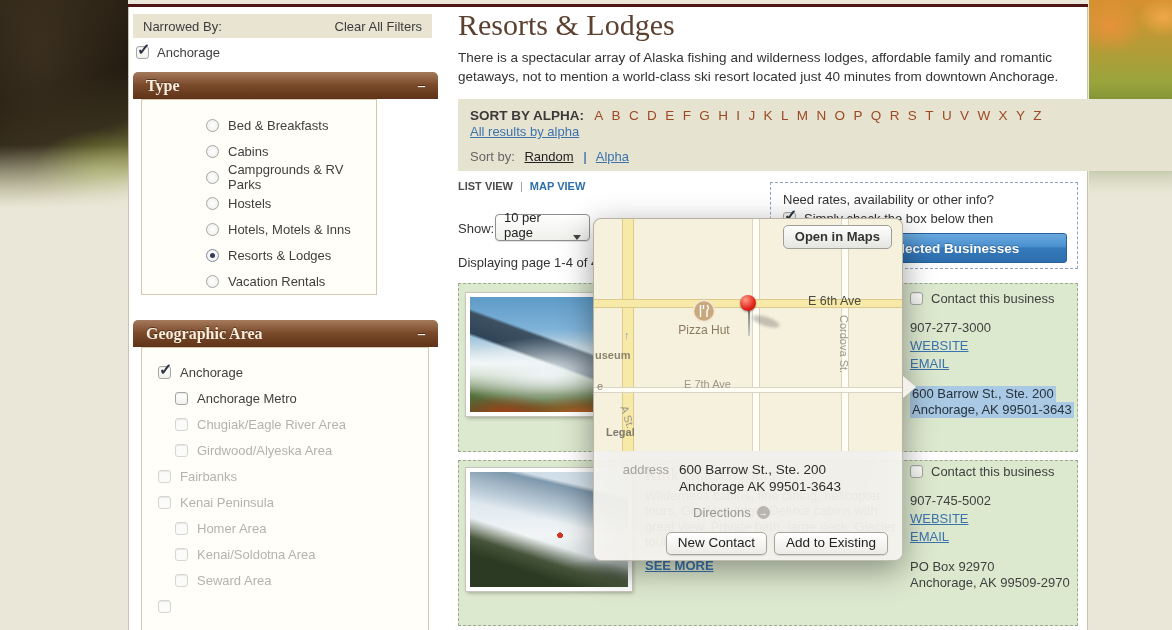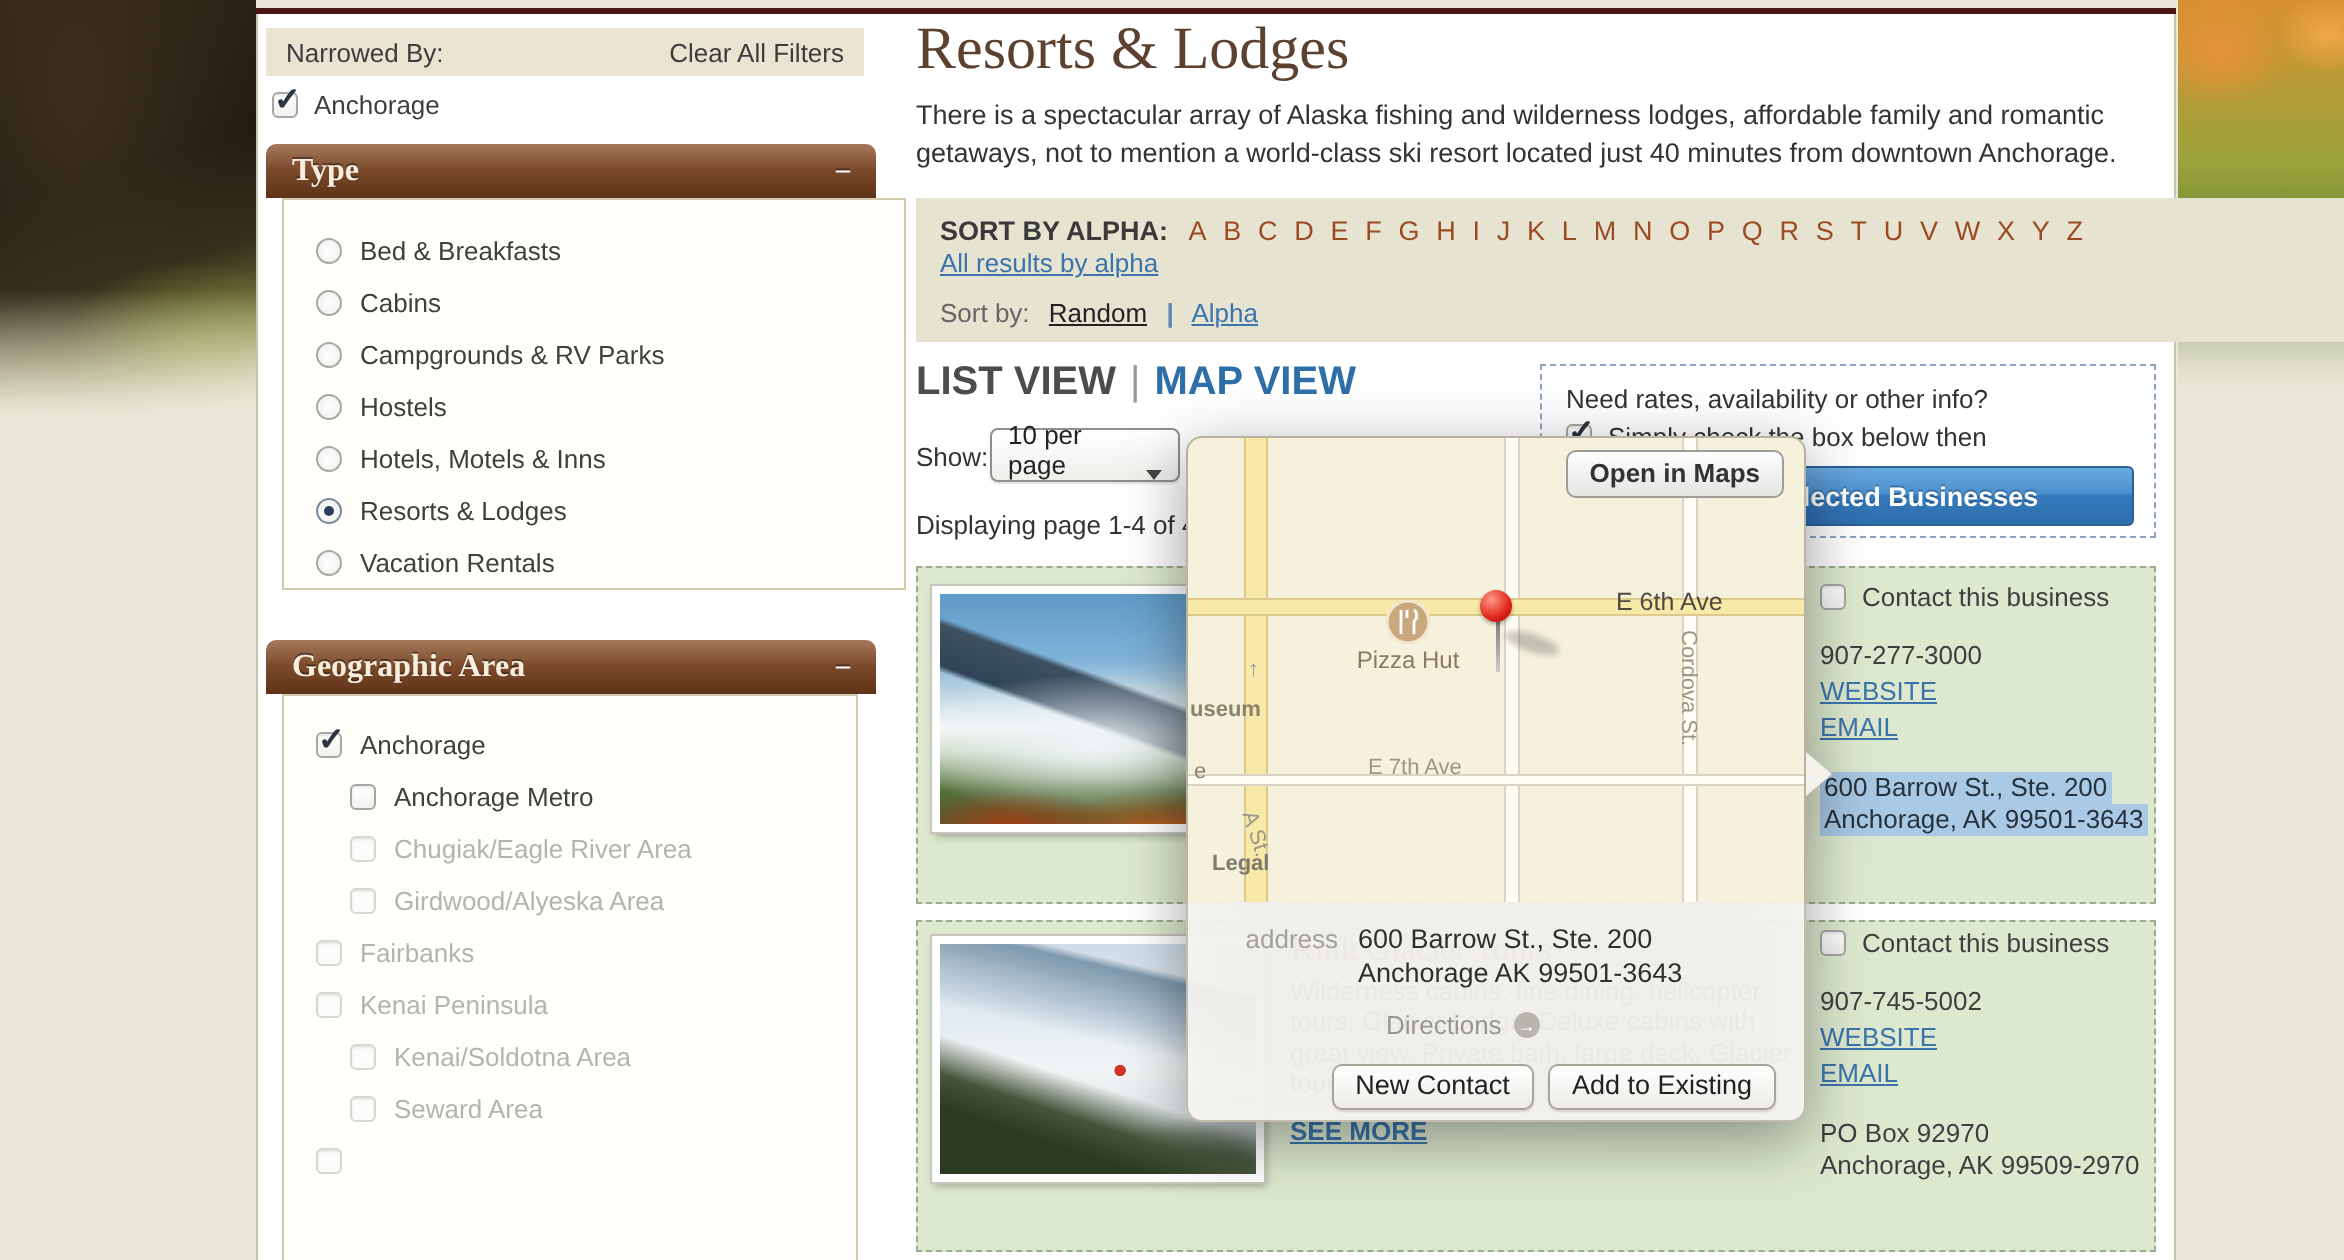--- a/index.html
+++ b/index.html
@@ -41,21 +41,21 @@
     font-size:13px; color:#3f3f3f; }
   .side-hdr { width:305px; height:27px; border-radius:5px 5px 0 0;
     background:linear-gradient(#a57a5c, #7b4a2b 48%, #5f3318);
     color:#f7eedd; font-family:"Liberation Serif",serif; font-weight:bold; font-size:16px;
     display:flex; align-items:center; justify-content:space-between; padding:0 13px;
     text-shadow:0 -1px 0 rgba(0,0,0,.4); }
   .hdr-type { left:133px; top:72px; }
   .hdr-geo  { left:133px; top:320px; }
   .minus { font-size:14px; font-weight:bold; color:#fff; cursor:pointer; }
   .side-body { background:#fffef8; border:1px solid #d2c9ae; }
-  .body-type { left:141px; top:99px;  width:312px; height:196px; padding-top:12px; }
+  .body-type { left:141px; top:99px;  width:236px; height:196px; padding-top:12px;padding-left:48px; }
   .body-geo  { left:141px; top:347px; width:288px; height:300px; padding-top:11px; }
   .opt-row, .chk-row { display:flex; align-items:center; gap:9px; height:26px;
     padding-left:16px; font-size:13px; color:#3f3f3f; cursor:pointer; }
   .chk-row.ind { padding-left:33px; }
   .chk-row.dim { color:#b3b3b0; cursor:default; }
 
   .checkbox { width:13px; height:13px; flex:none; position:relative; border-radius:3px;
     background:linear-gradient(#fff,#f1f1ef); border:1px solid #a6a6a2;
     box-shadow:inset 0 1px 1px rgba(0,0,0,.08); }
   .dim .checkbox { border-color:#d6d6d2; background:#fbfbf9; }
@@ -73,21 +73,21 @@
   .sort-box { left:458px; top:99px; width:749px; height:72px; background:#e7e3d1;
     padding:9px 12px; font-size:13px; color:#3a3a3a; }
   .sort-line1 { display:flex; align-items:baseline; flex-wrap:nowrap; }
   .sort-label { font-weight:bold; font-size:13.5px; margin-right:6px; white-space:nowrap; }
   .alpha-letter { color:#9c4a24; margin:0 4.2px; font-size:13.5px; cursor:pointer; text-decoration:none; }
   .blue-link { color:#3b74ad; text-decoration:underline; cursor:pointer; }
   .sort-line2 { margin-top:1px; font-size:13px; }
   .sort-line3 { margin-top:10px; color:#666; }
   .sort-random { color:#222; text-decoration:underline; margin-left:6px; cursor:pointer; }
   .sort-sep { color:#5a85b5; margin:0 6px; font-weight:bold; }
-  .views { left:458px; top:180px; font-size:20px; font-weight:bold; color:#4c4c4c; }
+  .views { left:458px; top:180px; font-size:11px; font-weight:bold; color:#4c4c4c; }
   .views .sep { color:#999; margin:0 7px; font-weight:normal; }
   .view-map { color:#2f6fa8; cursor:pointer; }
 
   .contact-panel { left:770px; top:182px; width:308px; height:87px;
     border:1px dashed #8ca3c4; padding:9px 12px; font-size:13px; color:#333; background:#fff; }
   .cp-line2 { margin-top:4px; display:flex; align-items:center; gap:8px; }
   .cp-btn { margin-top:7px; width:284px; height:30px; border-radius:3px; border:1px solid #28619c;
     background:linear-gradient(#6aa9de,#4a90cf 45%,#3579ba 50%,#2e6fae);
     color:#fff; font-weight:bold; font-size:13.5px; display:flex; align-items:center; justify-content:center;
     cursor:pointer; text-shadow:0 -1px 0 rgba(0,0,0,.25); }
@@ -268,20 +268,24 @@
       <div class="chk-row dim">
         <span class="checkbox"></span>
         <span>Fairbanks</span>
       </div>
       <div class="chk-row dim">
         <span class="checkbox"></span>
         <span>Kenai Peninsula</span>
       </div>
       <div class="chk-row ind dim">
         <span class="checkbox"></span>
+        <span>Homer Area</span>
+      </div>
+      <div class="chk-row ind dim">
+        <span class="checkbox"></span>
         <span>Kenai/Soldotna Area</span>
       </div>
       <div class="chk-row ind dim">
         <span class="checkbox"></span>
         <span>Seward Area</span>
       </div>
       <div class="chk-row dim">
         <span class="checkbox"></span>
         <span></span>
       </div>

